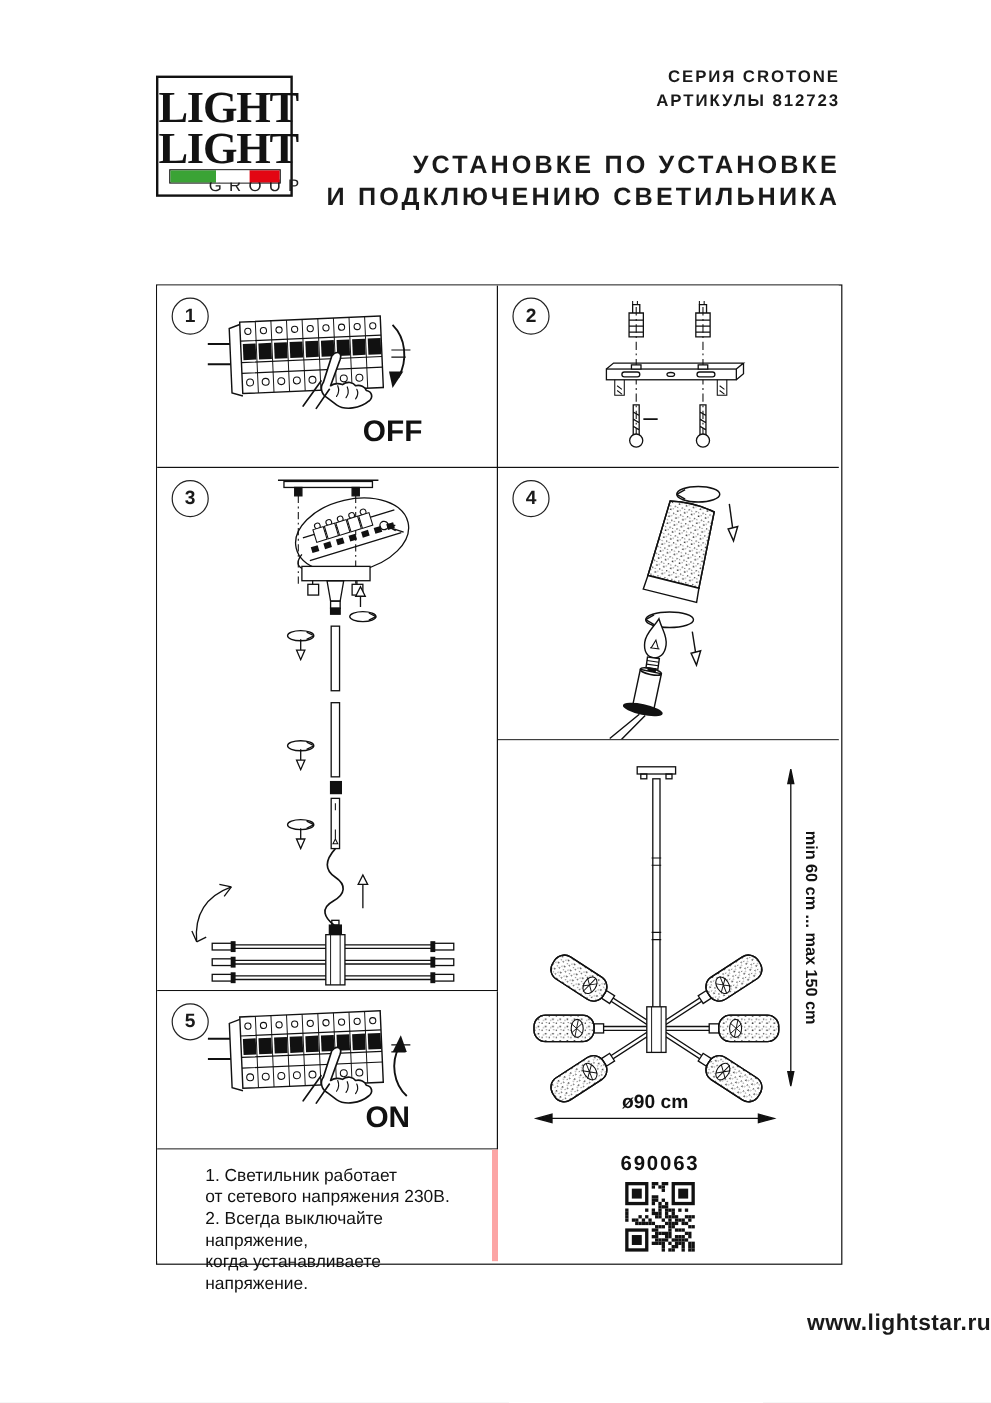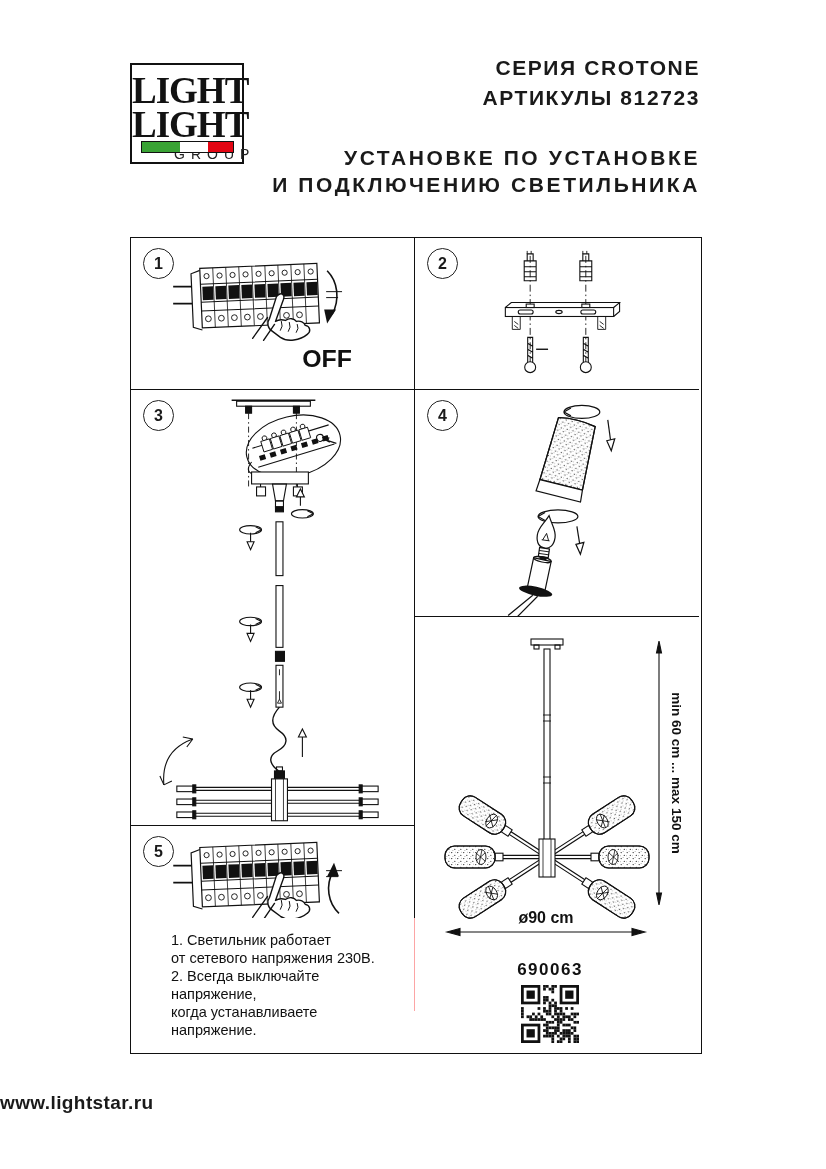--- a/index.html
+++ b/index.html
@@ -11,42 +11,42 @@
         background:#fff;text-align:center;box-sizing:border-box;}
   .logo-word{font-family:"Liberation Serif",serif;font-weight:bold;font-size:37px;line-height:0.92;
         letter-spacing:-1px;color:#121212;}
   .logo-word.first{margin-top:9px;}
   .logo-group{font-size:14px;letter-spacing:6px;margin-top:4px;padding-left:6px;color:#222;font-weight:400;margin-left:36px;}
   .logo-flag{position:absolute;left:9px;right:8px;bottom:9px;height:10px;border:1.5px solid #111;display:flex;}
   .logo-flag span{height:100%;}
   .fg{width:42%;} .fw{width:31%;} .fr{width:27%;}
 
   .titles{position:absolute;right:126px;top:53px;text-align:right;}
-  .t-series{font-size:21px;font-weight:bold;letter-spacing:1.6px;line-height:1.45;text-align:right;}
+  .t-series{font-size:14px;font-weight:bold;letter-spacing:1.6px;line-height:1.45;text-align:right;}
   .t-instr{margin-top:30px;font-size:21px;font-weight:bold;letter-spacing:2.6px;line-height:1.3;}
 
   
   .grid{position:absolute;left:130px;top:237px;width:570px;height:815px;border:1px solid #111;background:#fff;}
   .panel{position:absolute;box-sizing:border-box;background:#fff;}
   .p1{left:0;top:0;width:284px;height:152px;border-right:1px solid #111;border-bottom:1px solid #111;}
   .p2{left:284px;top:0;width:284px;height:152px;border-bottom:1px solid #111;}
   .p3{left:0;top:152px;width:284px;height:436px;border-right:1px solid #111;border-bottom:1px solid #111;}
   .p4{left:284px;top:152px;width:284px;height:227px;border-bottom:1px solid #111;}
   .pf{left:284px;top:379px;width:284px;height:434px;}
   .p5{left:0;top:588px;width:284px;height:132px;border-right:1px solid #111;border-bottom:1px solid #111;}
-  .pt{left:0;top:680px;width:284px;height:93px;border-right:1px solid #fca5a5;}
+  .pt{left:0;top:720px;width:284px;height:93px;border-right:5px solid #fca5a5;}
 
   .badge{position:absolute;left:12px;top:10px;width:29px;height:29px;border:1.6px solid #222;
          border-radius:50%;display:flex;align-items:center;justify-content:center;
          font-weight:bold;font-size:16px;z-index:2;background:#fff;}
   .art{position:absolute;left:0;top:0;width:100%;height:100%;}
 
   .notes{padding:13px 10px 0 40px;font-size:14.5px;line-height:18px;color:#111;}
 
-  .footer{position:absolute;left:0;right:0;top:1092px;text-align:left;
+  .footer{position:absolute;left:0;right:0;top:1092px;text-align:right;
           font-weight:bold;font-size:19px;letter-spacing:0.4px;}
 
   svg text{font-family:"Liberation Sans",sans-serif;}
 </style>
 </head>
 <body>
 
 <div class="page">
 
   <div class="logo">

